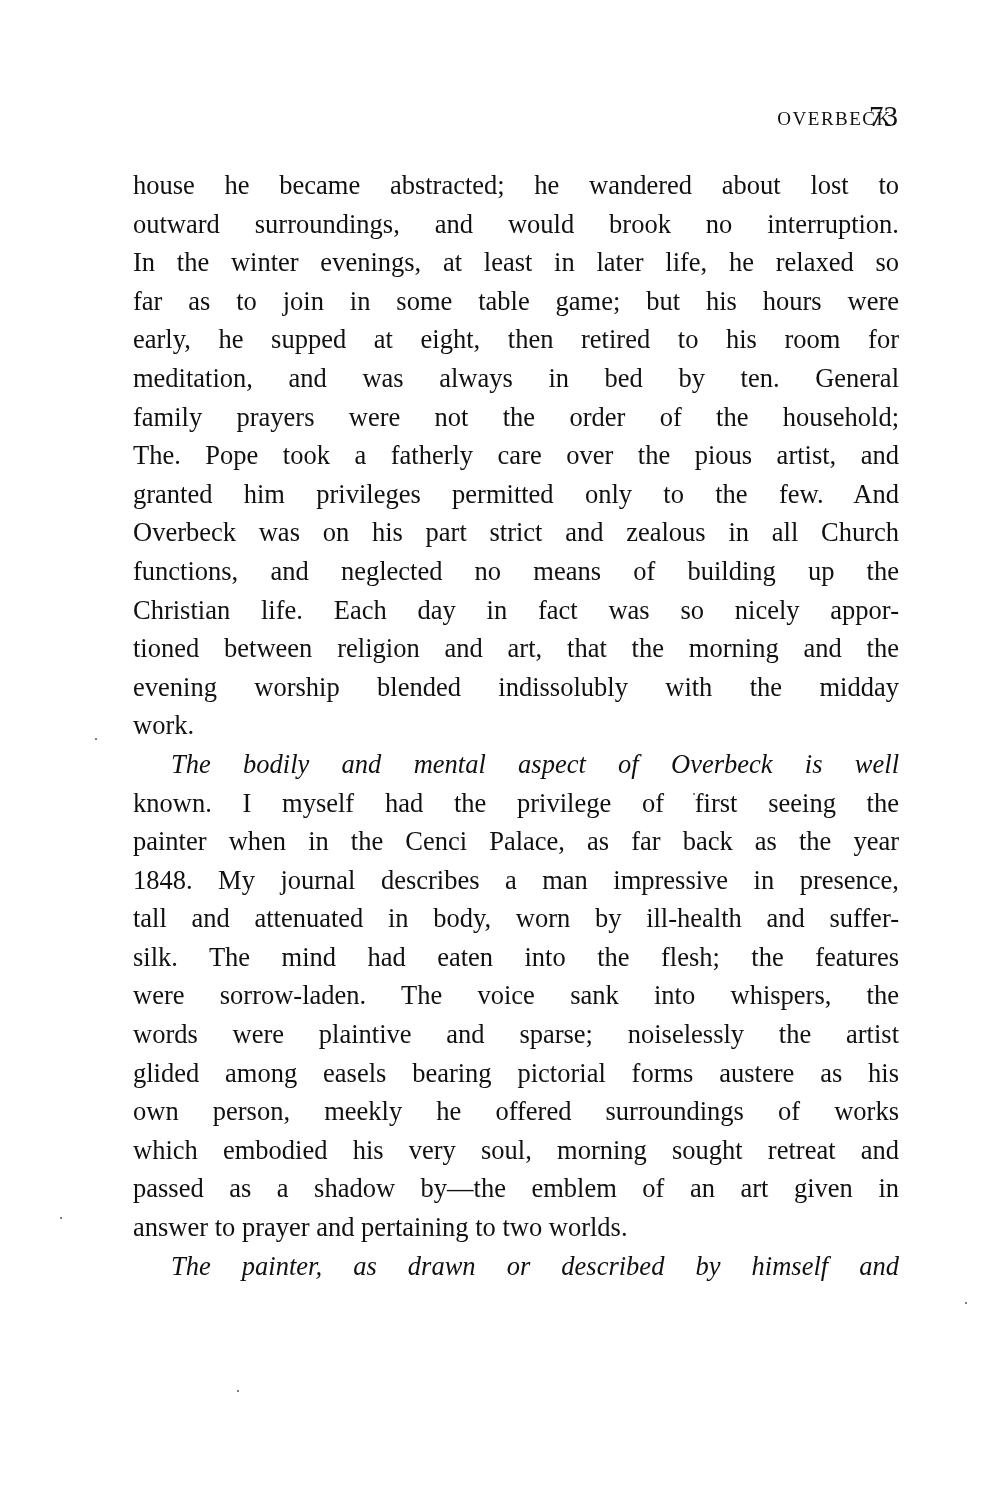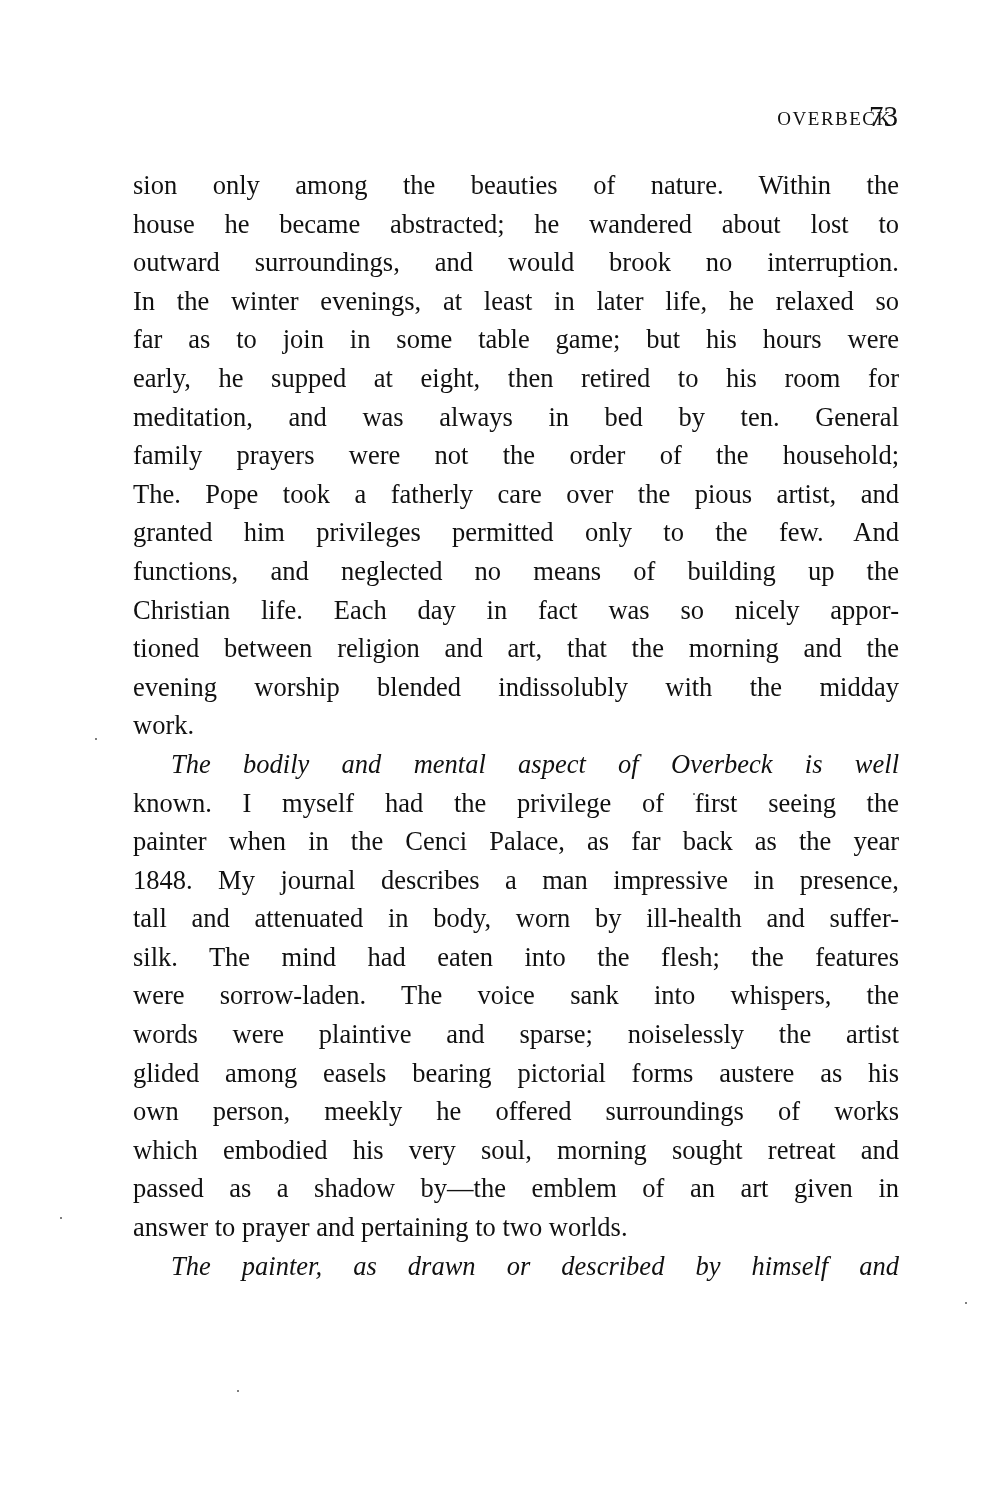--- a/index.html
+++ b/index.html
@@ -83,30 +83,30 @@
 <div class="page">
 
   <div class="running-head">
     <span class="running-title">OVERBECK.</span>
     <span class="page-number">73</span>
   </div>
 
   <div class="body-text">
 
     <div>
-      <span class="line">sion only among the beauties of nature.  Within the</span>
       <span class="line">house he became abstracted; he wandered about lost to</span>
       <span class="line">outward surroundings, and would brook no interruption.</span>
       <span class="line">In the winter evenings, at least in later life, he relaxed so</span>
       <span class="line">far as to join in some table game; but his hours were</span>
       <span class="line">early, he supped at eight, then retired to his room for</span>
       <span class="line">meditation, and was always in bed by ten.  General</span>
       <span class="line">family prayers were not the order of the household;</span>
       <span class="line">The. Pope took a fatherly care over the pious artist, and</span>
       <span class="line">granted him privileges permitted only to the few.  And</span>
+      <span class="line">Overbeck was on his part strict and zealous in all Church</span>
       <span class="line">functions, and neglected no means of building up the</span>
       <span class="line">Christian life.  Each day in fact was so nicely appor-</span>
       <span class="line">tioned between religion and art, that the morning and the</span>
       <span class="line">evening worship blended indissolubly with the midday</span>
       <span class="line last">work.</span>
     </div>
 
     <div>
       <span class="line indent">The bodily and mental aspect of Overbeck is well</span>
       <span class="line">known.  I myself had the privilege of first seeing the</span>

